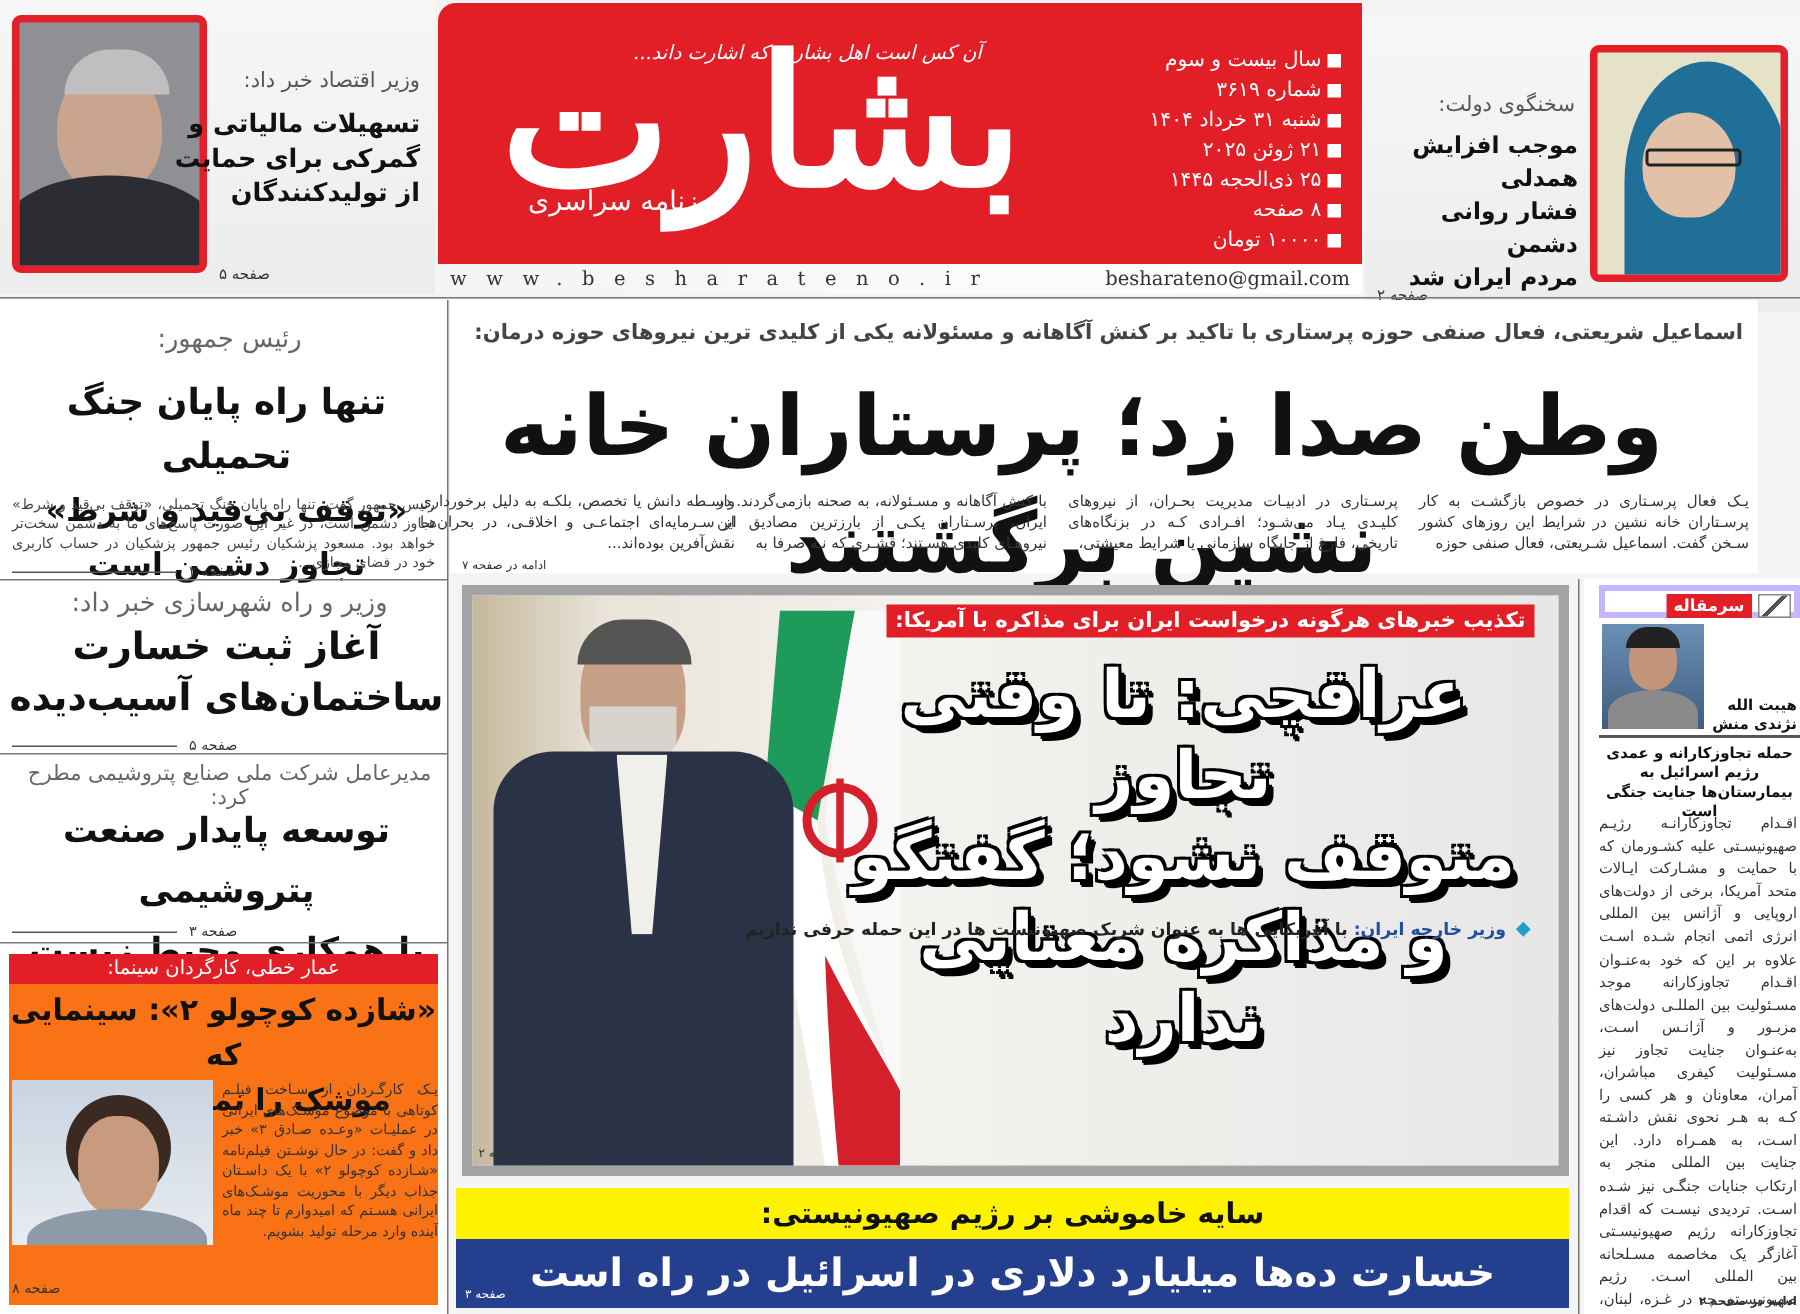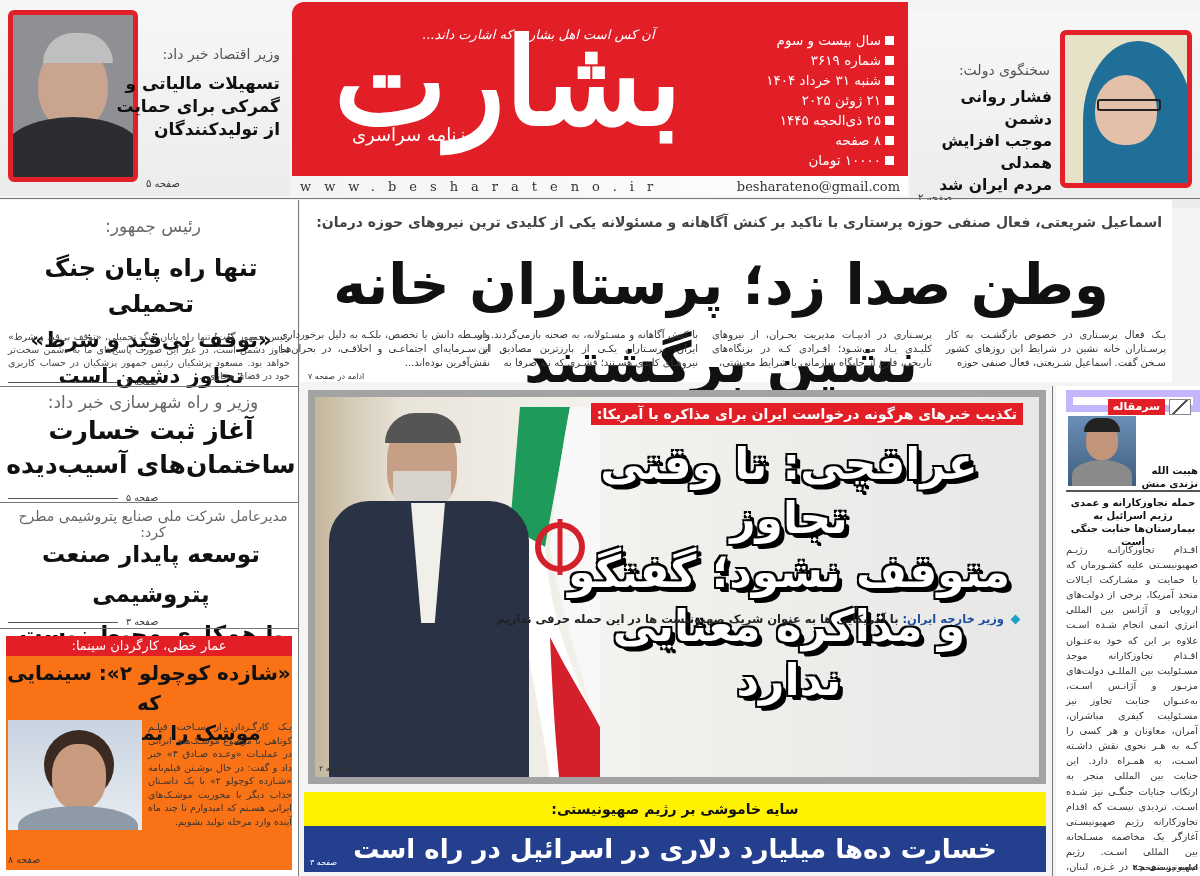--- a/index.html
+++ b/index.html
@@ -65,27 +65,27 @@
   #story-tag { position:absolute; right: 16px; top: 6px; background:#e21f26; color:#fff; font-weight:bold; font-size: 14px; line-height: 22px; padding: 0 6px; }
   #story-headline { position:absolute; right: 20px; top: 40px; width: 460px; text-align:center; font-weight:bold; font-size: 44px; line-height: 54px; color:#fff;
       text-shadow: 2px 2px 0 #000, -2px 2px 0 #000, 2px -2px 0 #000, -2px -2px 0 #000, 4px 4px 0 #000, 5px 5px 0 #000; }
   #story-sub { position:absolute; right: 20px; top: 215px; font-weight:bold; font-size: 11.5px; color:#222; display:flex; gap:4px; align-items:center; }
   #story-sub .diamond { width:7px; height:7px; background:#1ea0c8; transform:rotate(45deg); display:inline-block; margin-left:4px; }
   #story-sub-label { color:#1e4fa0; }
   #photo-page { position:absolute; left: 4px; bottom: 4px; font-size: 8px; color:#333; }
 
   
   #banner { left: 304px; top: 792px; width: 742px; height: 82px; }
-  #banner-top { position:absolute; top:0; left:0; width:100%; height: 34px; background:#fff200; text-align:center; font-weight:bold; font-size: 14px; line-height: 34px; color:#111; }
+  #banner-top { position:absolute; top:0; left:0; width:100%; height: 34px; background:#fff200; text-align:center; font-weight:bold; font-size: 19px; line-height: 34px; color:#111; }
   #banner-bottom { position:absolute; top:34px; left:0; width:100%; height: 46px; background:#253f8f; text-align:center; font-weight:bold; font-size: 26px; line-height: 46px; color:#fff; }
   #banner-page { position:absolute; left: 6px; bottom: 4px; font-size: 8px; color:#fff; font-weight:normal; line-height: 10px; }
 
   
   #editorial { left: 1056px; top: 386px; width: 144px; height: 490px; background:#fff; }
-  #ed-label-row { position:absolute; top: 4px; left: 10px; width: 134px; height: 22px; border:7px solid #c4b5fd; background:#fff; }
+  #ed-label-row { position:absolute; top: 4px; left: 10px; width: 134px; height: 22px; border:4px solid #c4b5fd; background:#fff; }
   #ed-label { position:absolute; right: 28px; top: 2px; background:#e21f26; color:#fff; font-weight:bold; font-size: 11px; line-height: 16px; padding: 0 5px; }
   #ed-logo { position:absolute; right: 2px; top: 2px; width: 22px; height: 16px; background: linear-gradient(135deg,#fff 45%,#555 45%,#555 55%,#fff 55%); border:1px solid #888; }
   #ed-photo { position:absolute; left: 12px; top: 30px; width: 68px; height: 70px; background: linear-gradient(180deg,#6a8fb5,#3f5d7f); overflow:hidden; }
   #ed-author { position:absolute; right: 2px; top: 78px; width: 60px; font-weight:bold; font-size: 10px; line-height: 13px; text-align:right; }
   #ed-rule { position:absolute; left: 10px; right: 0; top: 104px; height: 2px; background:#555; }
   #ed-title { position:absolute; left: 10px; right: 0; top: 110px; text-align:center; font-weight:bold; font-size: 10px; line-height: 13px; color:#111; }
   #ed-body { position:absolute; left: 10px; right: 2px; top: 156px; font-size: 9.8px; line-height: 15.1px; color:#333; text-align:justify; }
   #ed-cont { position:absolute; right: 2px; bottom: 4px; font-size: 8px; font-weight:bold; color:#333; }
 
   .watermark { position:absolute; left:0; top:0; width: 100px; height: 26px; background: rgba(235,120,130,0.55); color:#fff; font-weight:bold; font-size: 16px; line-height: 26px; padding-left: 8px; direction:ltr; }
@@ -151,22 +151,22 @@
 </div>
 
 <div id="top-right" class="abs">
   <div class="photo-frame" style="right:8px;top:18px;width:132px;height:158px;background:#e6e2c7;">
     <div style="position:absolute;left:18px;top:6px;width:110px;height:160px;background:#1f6f98;border-radius:50% 50% 10px 10px;"></div>
     <div class="face" style="top:40px;width:62px;height:70px;background:#e3c0a8;"></div>
     <div style="position:absolute;left:32px;top:64px;width:64px;height:12px;border:2px solid #222;border-radius:3px;"></div>
   </div>
   <div class="side-kicker" style="right:150px;top:50px;">سخنگوی دولت:</div>
   <div class="side-head" style="right:148px;top:74px;font-size:15.5px;line-height:22px;">
+    <div>موجب افزایش همدلی</div>
     <div>فشار روانی دشمن</div>
-    <div>موجب افزایش همدلی</div>
     <div>مردم ایران شد</div>
   </div>
   <div class="side-page" style="right:248px;top:180px;">صفحه ۲</div>
 </div>
 
 <div class="hline" style="left:0;top:198px;width:1200px;"></div>
 
 <div id="leftcol" class="abs">
 
   <div>

